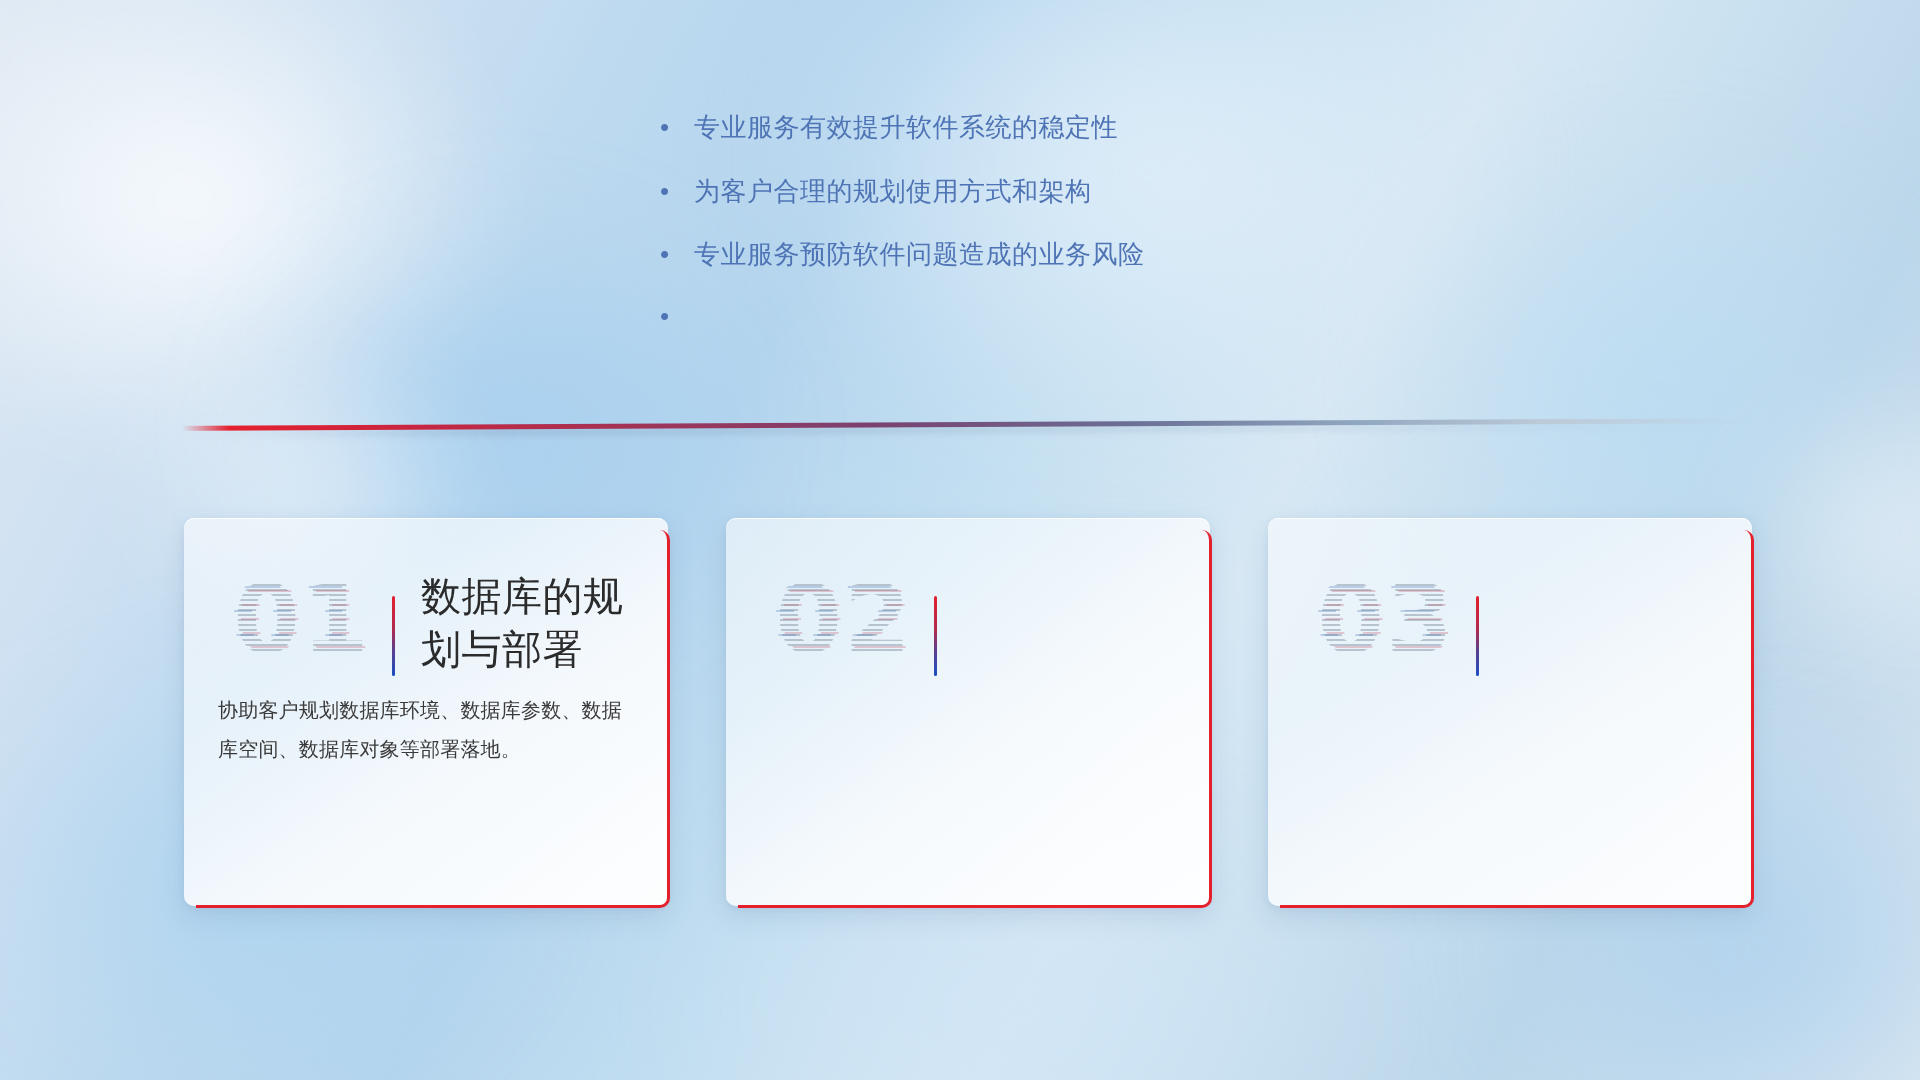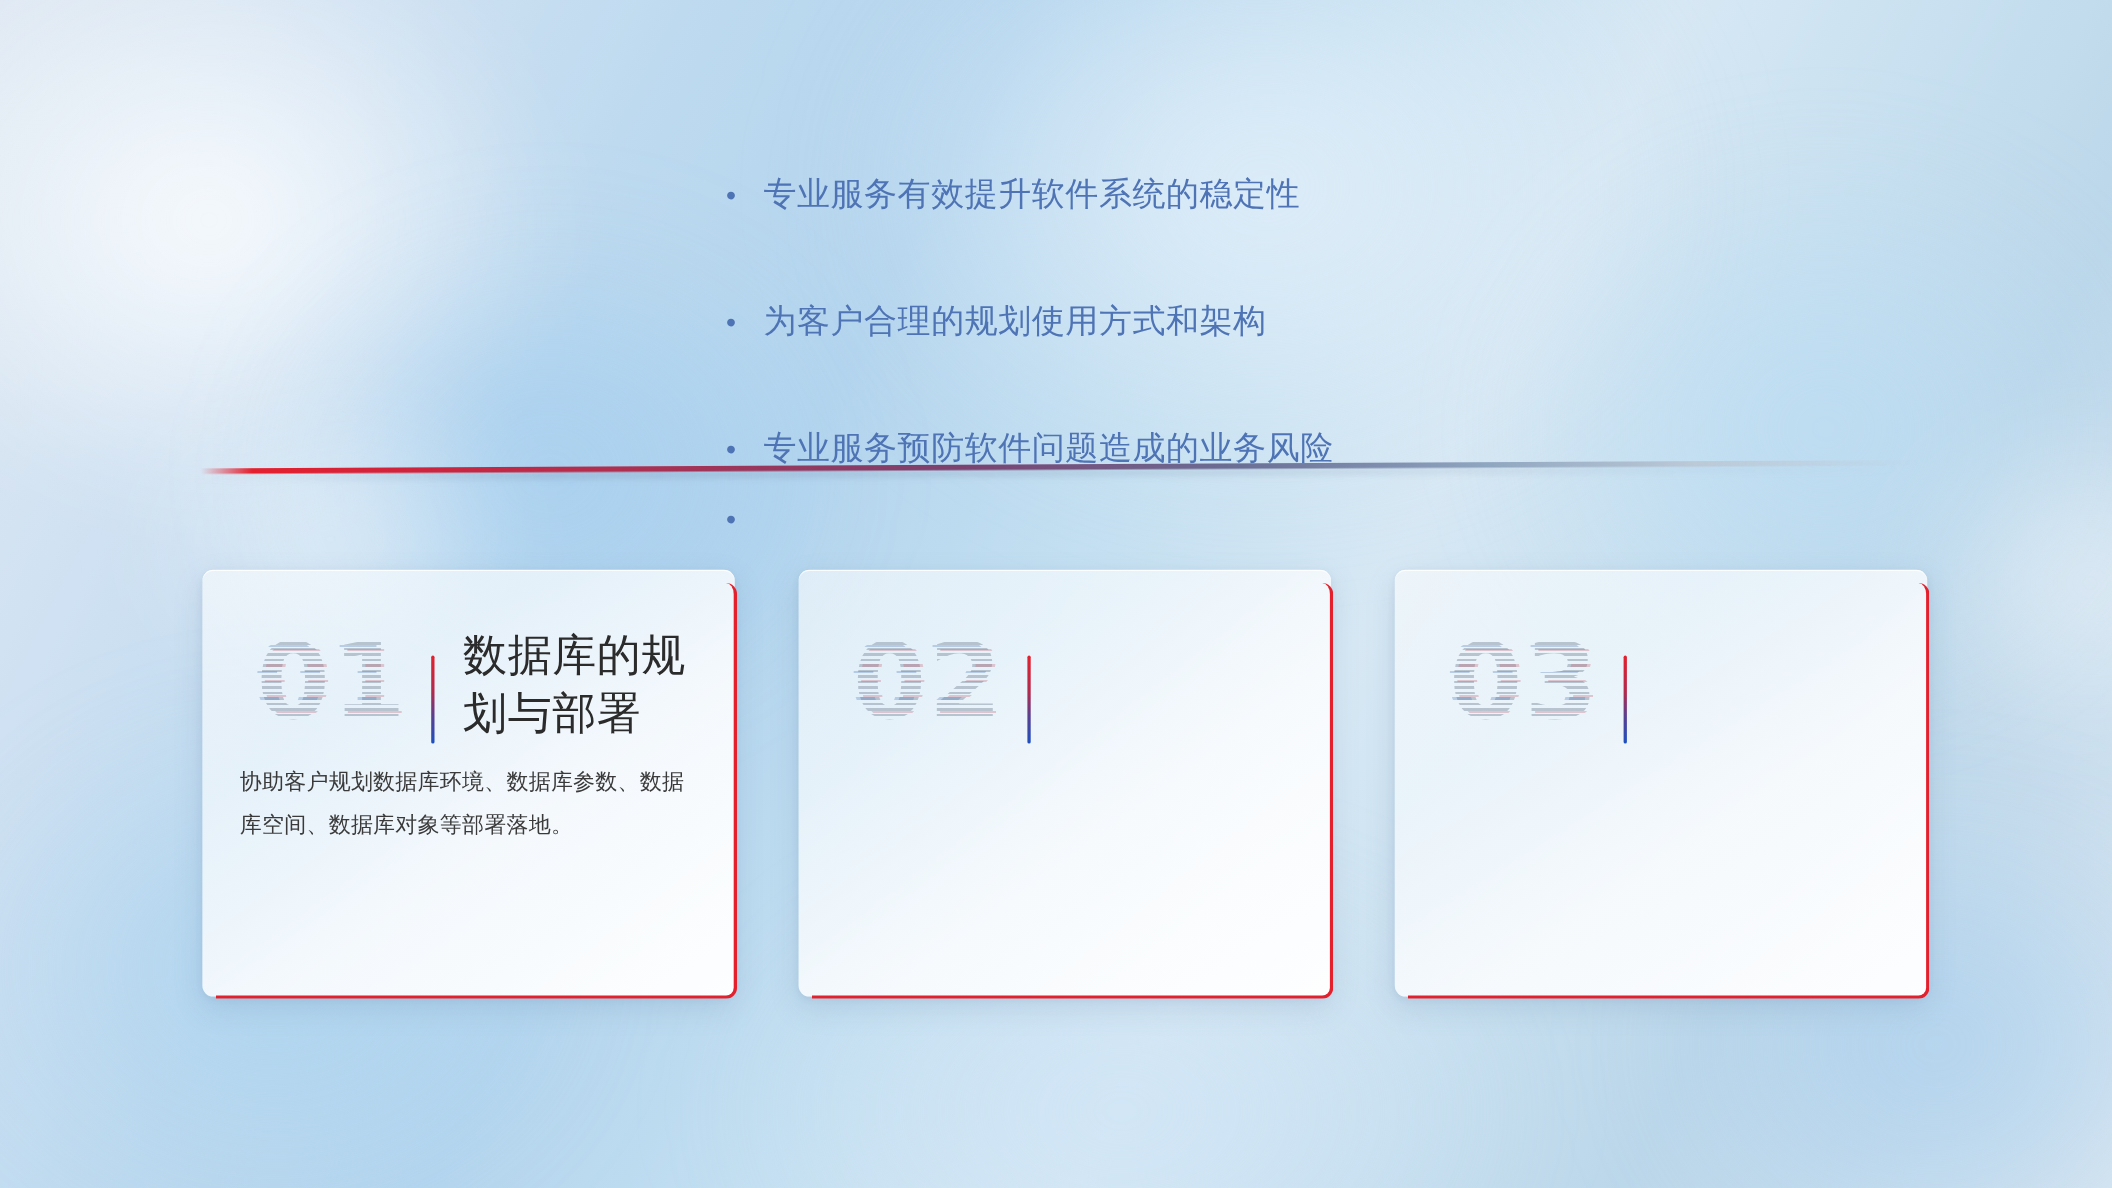--- a/index.html
+++ b/index.html
@@ -92,26 +92,25 @@
   }
   .bullet-dot {
     width: 34px;
     flex: 0 0 34px;
     font-size: 26px;
     line-height: 1;
     color: #4f74b5;
     text-align: left;
   }
   .bullet-text {
-    font-size: 30px;
+    font-size: 26px;
     line-height: 1.22;
     color: #4f74b5;
     letter-spacing: .5px;
     white-space: nowrap;
-    margin-top: 47px;
   }
 
   
   .divider-wrap {
     position: absolute;
     left: 182px;
     top: 418px;
     width: 1580px;
     height: 16px;
   }
@@ -265,20 +264,21 @@
     padding-right: 12px;
   }
 
   .card-desc {
     padding: 0 34px 0 34px;
     margin-top: 16px;
     font-size: 20px;
     line-height: 1.95;
     color: #3a3a3a;
     letter-spacing: .2px;
+    font-family: Liberation Mono, monospace;
   }
 </style>
 </head>
 <body>
 
 <div class="slide">
 
   <div class="blob blob-a"></div>
   <div class="blob blob-c"></div>
   <div class="blob blob-d"></div>

